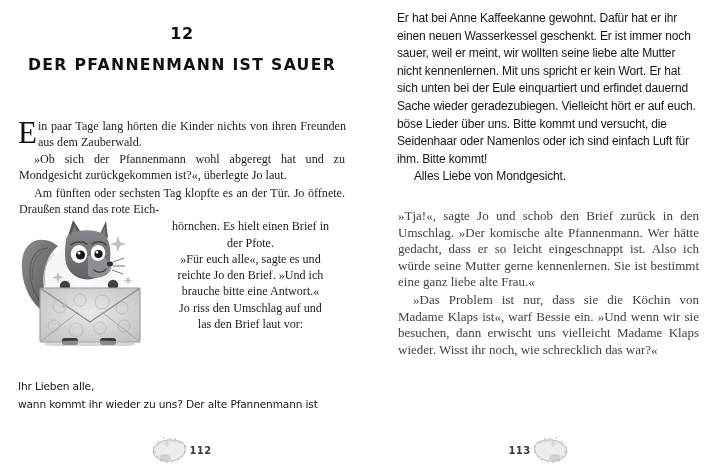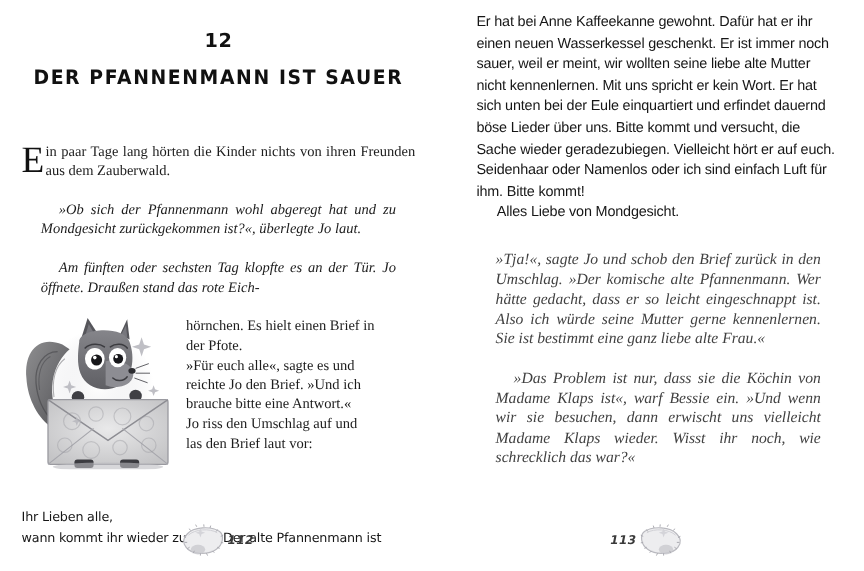--- a/index.html
+++ b/index.html
@@ -64,25 +64,24 @@
   .body-block {
     margin-top: 0;
     font-family: "Liberation Serif", serif;
     font-size: 12.1px;
     line-height: 16.3px;
     color: #1c1c1c;
     text-align: justify;
   }
 
   .para {
-    margin: 16px;
+    margin: 1px;
     text-indent: 15px;
     text-align: justify;
     text-justify: inter-word;
-    font-style: italic;
   }
   .para.noindent { text-indent: 0; }
 
   
   .dropcap-para {
     margin: 0;
     text-indent: 0;
     text-align: justify;
   }
   .dropcap {
@@ -106,21 +105,21 @@
   .art-float {
     float: left;
     width: 129px;
     height: 128px;
     shape-outside: margin-box;
     margin: 0 8px 2px 0;
   }
 
   .narrow-para {
     margin: 0;
-    text-align: left;
+    text-align: center;
     text-indent: 0;
   }
 
   
   .letter {
     font-family: "DejaVu Sans", sans-serif;
     font-size: 10.6px;
     line-height: 17.6px;
     letter-spacing: -0.15px;
     color: #161616;
@@ -153,21 +152,20 @@
   
   .footer {
     position: absolute;
     bottom: 12px;
     left: 0;
     width: 360px;
     display: flex;
     align-items: center;
     justify-content: center;
     gap: 1px;
-    font-style: italic;
   }
   .folio {
     font-family: "DejaVu Sans", sans-serif;
     font-size: 10px;
     font-weight: 700;
     color: #3a3a3a;
     letter-spacing: 0.3px;
   }
   .footer-ornament { width: 40px; height: 28px; display: block; }
   .footer-ornament.flip { transform: scaleX(-1); }
@@ -316,22 +314,22 @@
   </div>
 
   <div class="page page-right">
 
     <div class="letter-right">
       <div class="letter-line">Er hat bei Anne Kaffeekanne gewohnt. Dafür hat er ihr</div>
       <div class="letter-line">einen neuen Wasserkessel geschenkt. Er ist immer noch</div>
       <div class="letter-line">sauer, weil er meint, wir wollten seine liebe alte Mutter</div>
       <div class="letter-line">nicht kennenlernen. Mit uns spricht er kein Wort. Er hat</div>
       <div class="letter-line">sich unten bei der Eule einquartiert und erfindet dauernd</div>
+      <div class="letter-line">Sache wieder geradezubiegen. Vielleicht hört er auf euch.</div>
       <div class="letter-line">böse Lieder über uns. Bitte kommt und versucht, die</div>
-      <div class="letter-line">Sache wieder geradezubiegen. Vielleicht hört er auf euch.</div>
       <div class="letter-line">Seidenhaar oder Namenlos oder ich sind einfach Luft für</div>
       <div class="letter-line">ihm. Bitte kommt!</div>
       <div class="letter-line letter-indent">Alles Liebe von Mondgesicht.</div>
     </div>
 
     <div class="body-right">
       <p class="para noindent">»Tja!«, sagte Jo und schob den Brief zurück in den Umschlag. »Der komische alte Pfannenmann. Wer hätte gedacht, dass er so leicht eingeschnappt ist. Also ich würde seine Mutter gerne kennenlernen. Sie ist bestimmt eine ganz liebe alte Frau.«</p>
       <p class="para">»Das Problem ist nur, dass sie die Köchin von Madame Klaps ist«, warf Bessie ein. »Und wenn wir sie besuchen, dann erwischt uns vielleicht Madame Klaps wieder. Wisst ihr noch, wie schrecklich das war?«</p>
     </div>
 

